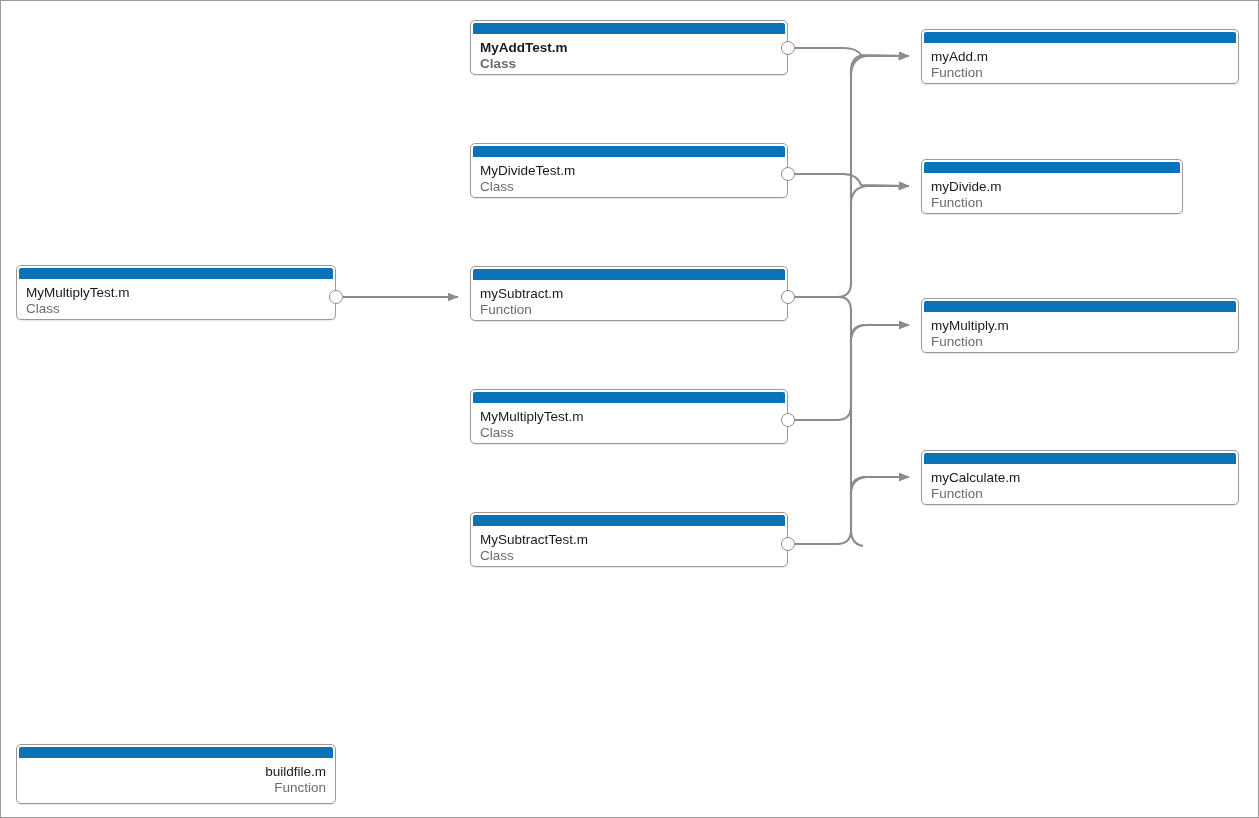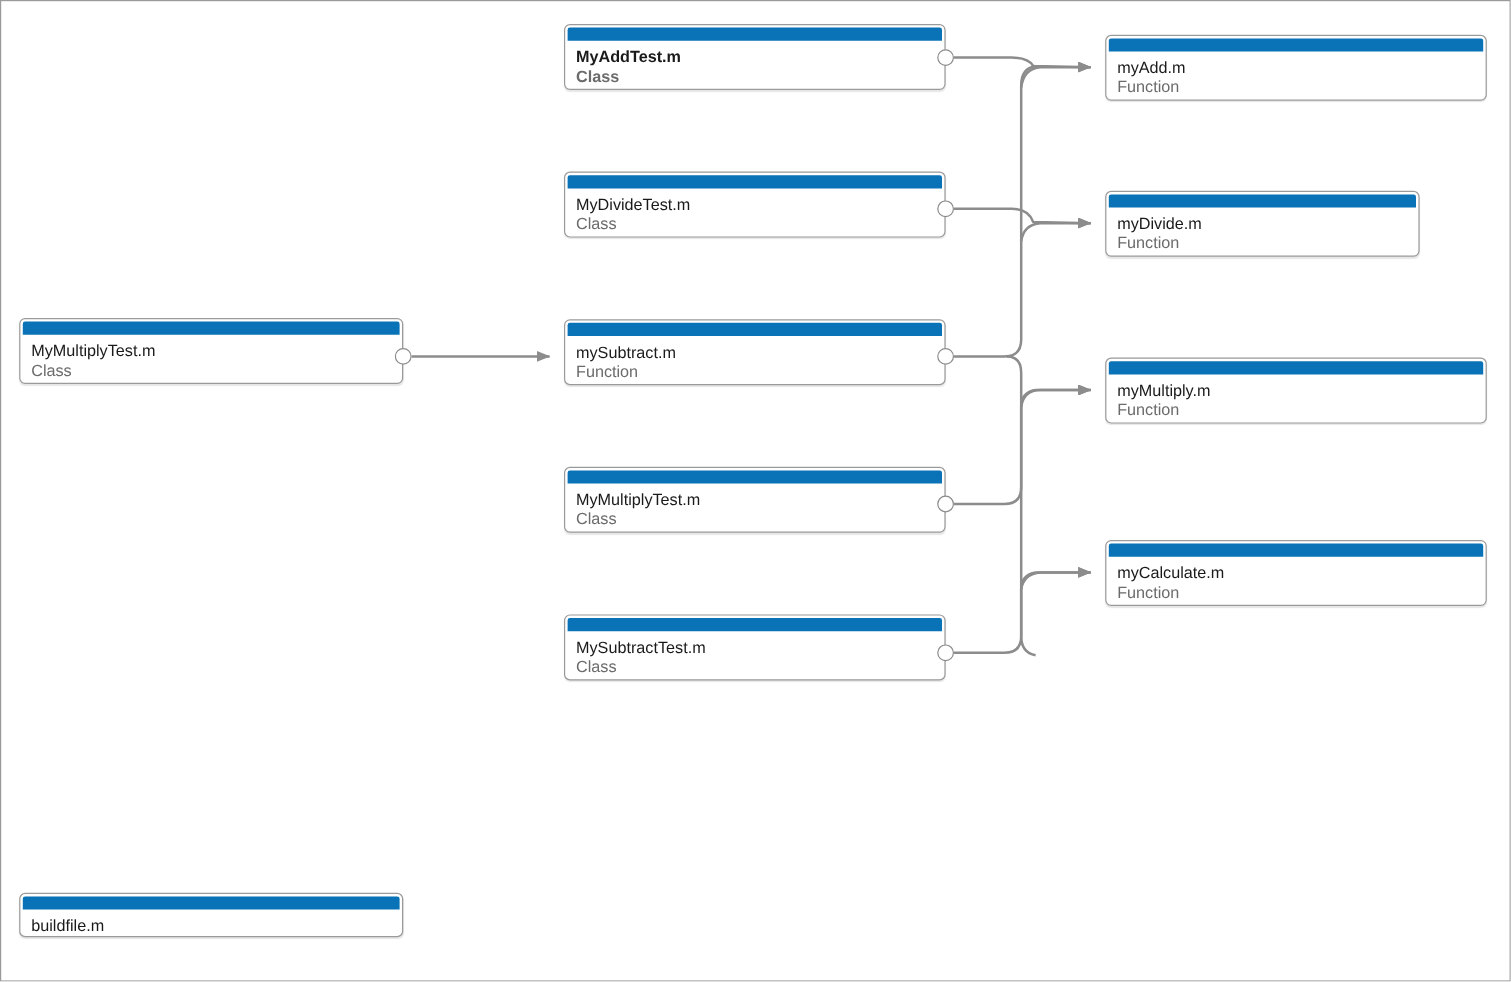--- a/index.html
+++ b/index.html
@@ -114,21 +114,21 @@
 
   <div class="node" style="left:15px; top:264px; width:320px; height:55px;">
     <div class="node-header"></div>
     <div class="node-body">
       <div class="node-title">MyMultiplyTest.m</div>
       <div class="node-subtitle">Class</div>
     </div>
   </div>
   <div class="port" style="left:328px; top:289px;"></div>
 
-  <div class="node" style="left:15px; top:743px; width:320px; height:37px;">
+  <div class="node" style="left:15px; top:743px; width:320px; height:60px;text-align:right;">
     <div class="node-header"></div>
     <div class="node-body">
       <div class="node-title">buildfile.m</div>
       <div class="node-subtitle">Function</div>
     </div>
   </div>
 
   <div class="node" style="left:469px; top:19px; width:318px; height:55px;font-weight:bold;">
     <div class="node-header"></div>
     <div class="node-body">

